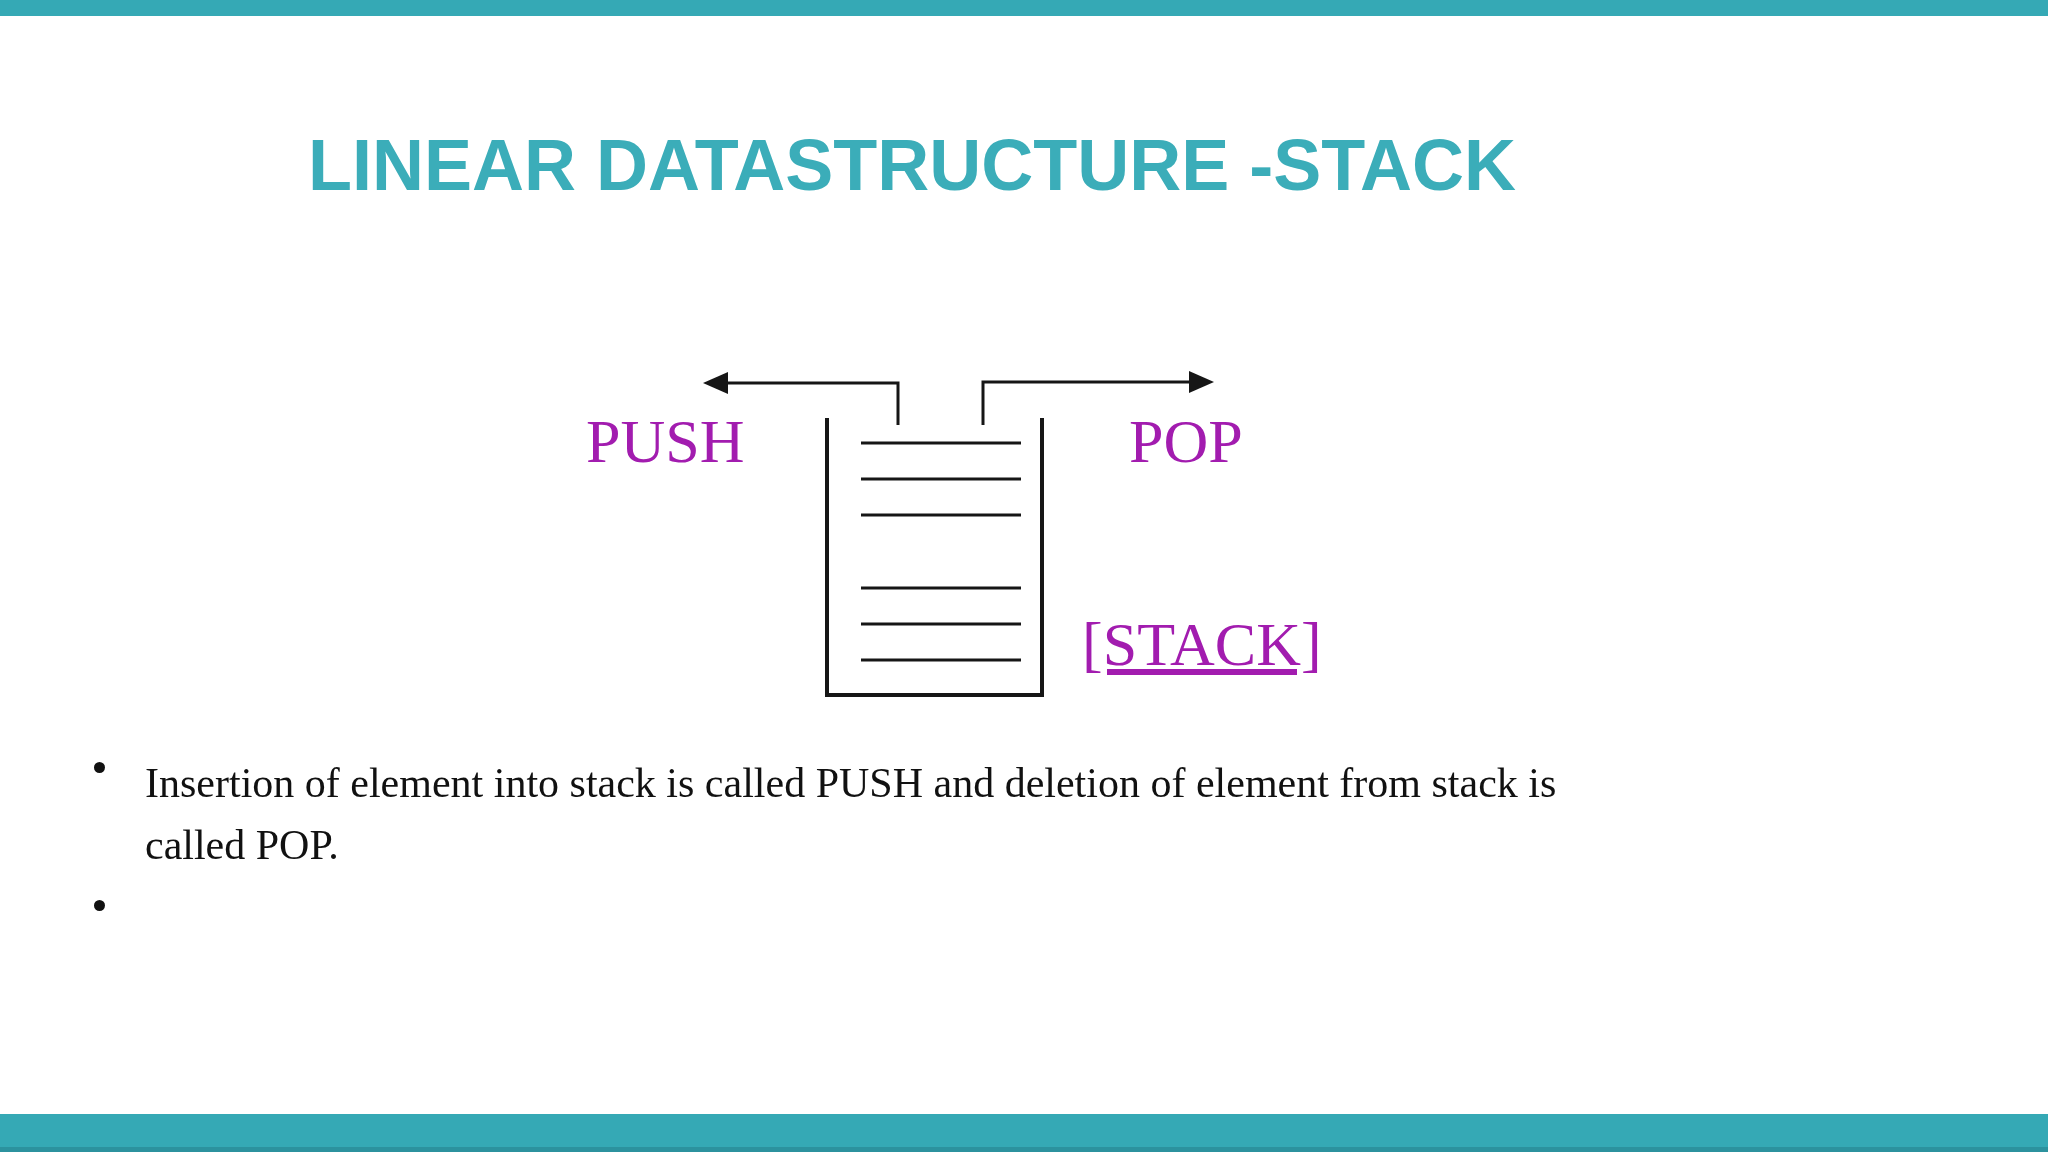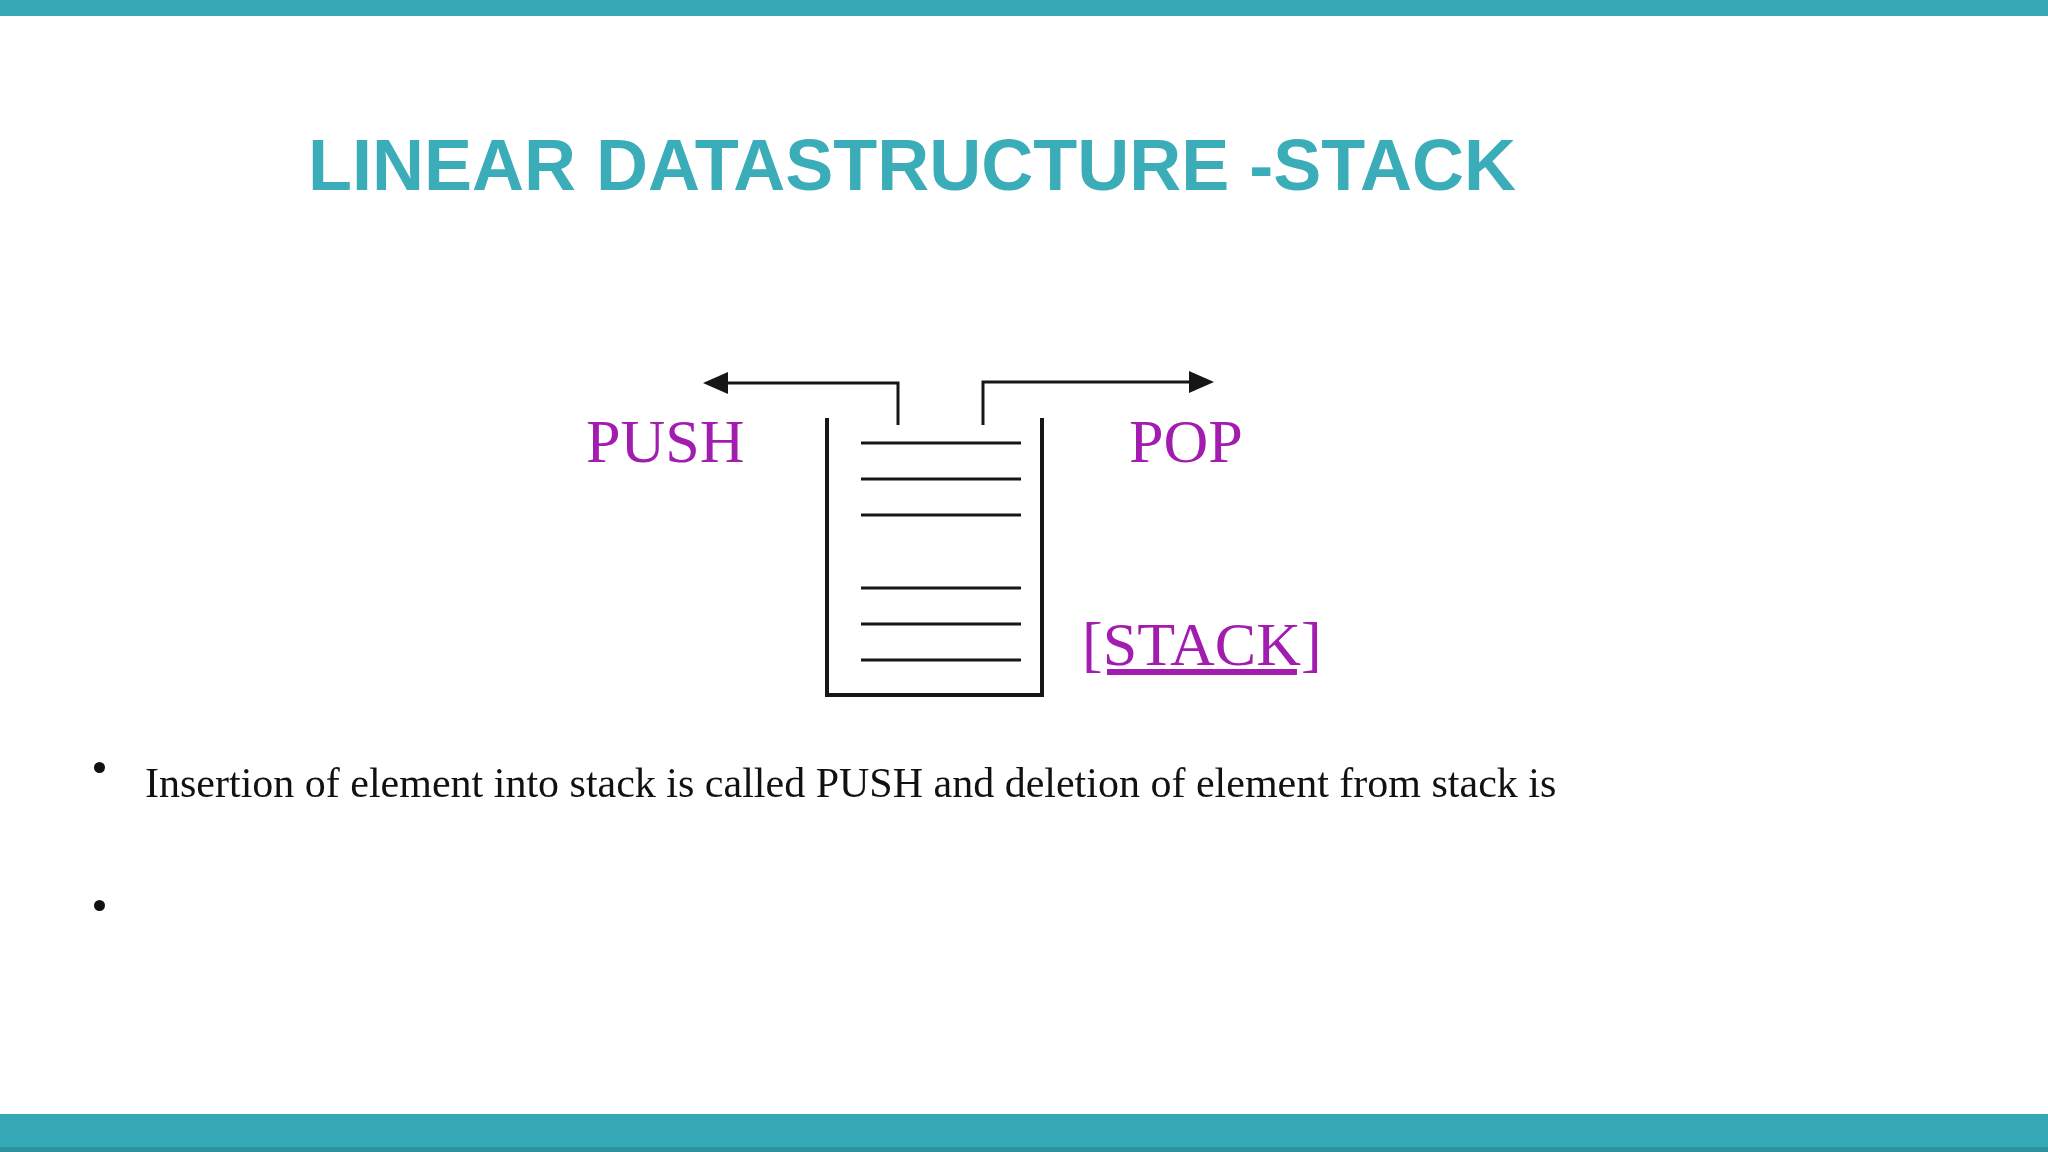--- a/index.html
+++ b/index.html
@@ -118,20 +118,21 @@
     </g>
   </svg>
 
   <div id="push-label" class="diagram-label">PUSH</div>
   <div id="pop-label" class="diagram-label">POP</div>
   <div id="stack-label" class="diagram-label">[STACK]</div>
 
   <span id="bullet-dot-1" class="bullet-dot"></span>
   <div id="bullet-text-1" class="bullet-text">
     <span class="bullet-line">Insertion of element into stack is called PUSH and deletion of element from stack is</span>
+    <span class="bullet-line">called POP.</span>
   </div>
 
   <span id="bullet-dot-2" class="bullet-dot"></span>
 
   <div id="bottom-bar" class="bar"></div>
   <div id="bottom-bar-edge" class="bar"></div>
 
 </div>
 
 </body></html>

